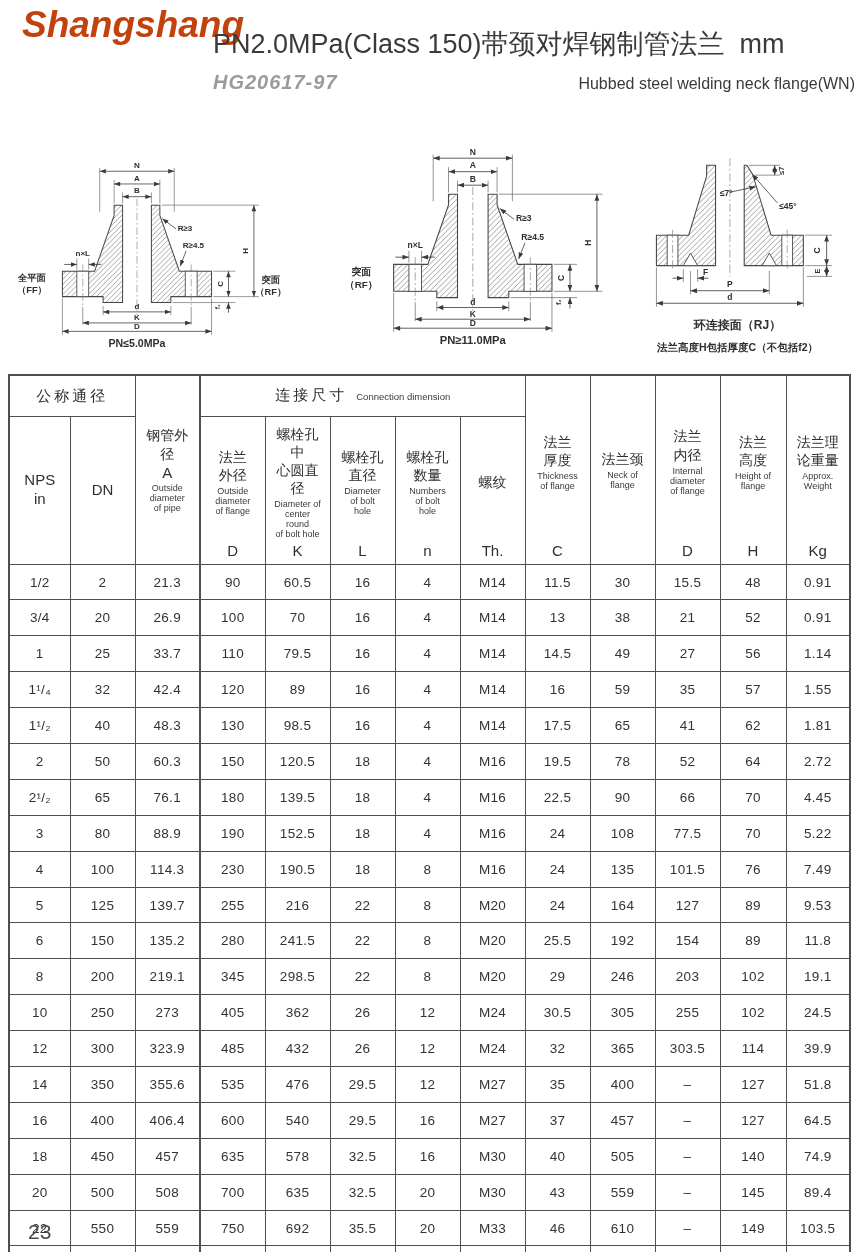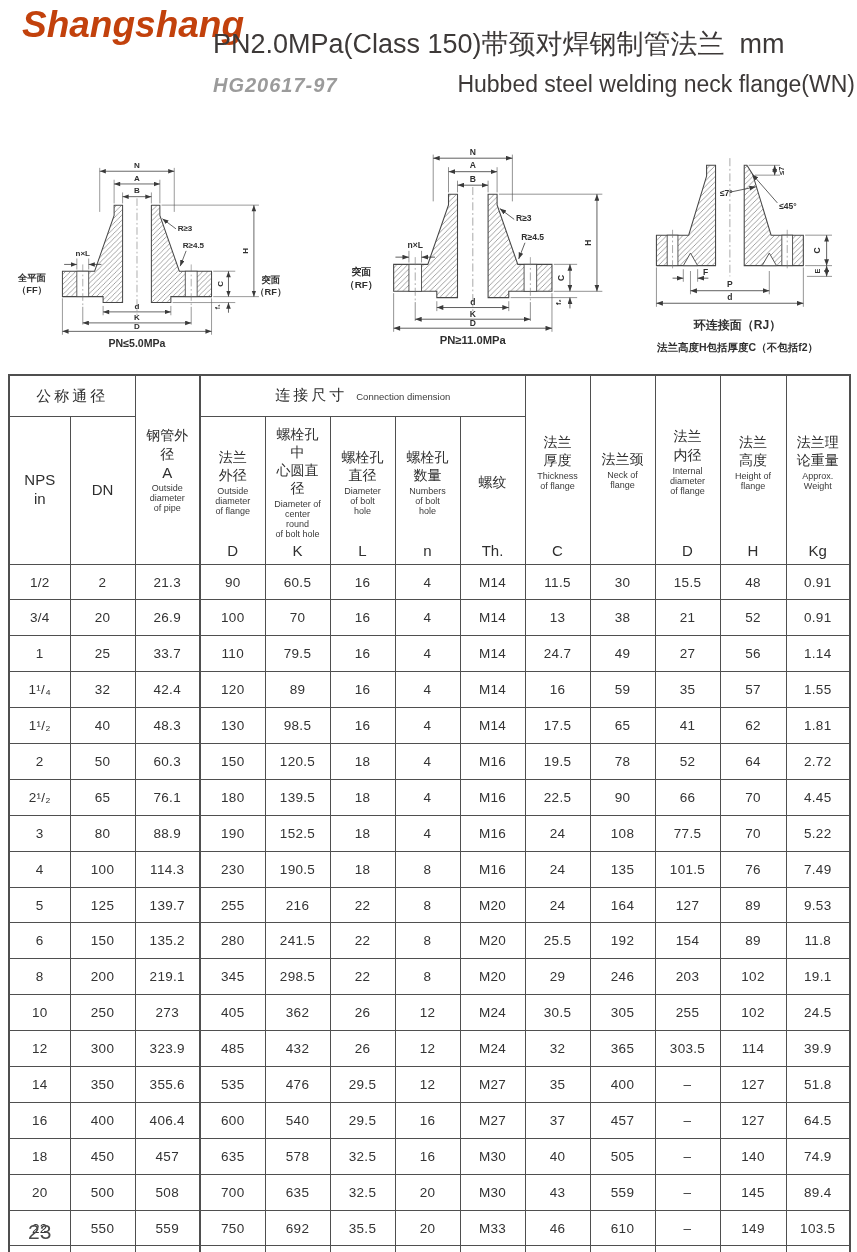--- a/index.html
+++ b/index.html
@@ -8,21 +8,21 @@
     font-family:"Liberation Sans",sans-serif;color:#333;overflow:hidden;
   }
   
   .logo{position:absolute;left:22px;top:6px;line-height:1;}
   .logo .l1{font-size:37px;font-weight:bold;font-style:italic;color:#c2410c;letter-spacing:0px;display:block;}
   .logo .l2{font-size:25px;color:#1ba7e0;display:block;margin-top:4px;letter-spacing:0px;}
   .titleblock{position:absolute;left:213px;top:26px;width:642px;}
   .titleblock .t1{font-size:27px;color:#3d3938;white-space:pre;letter-spacing:0px;}
   .titlerow{display:flex;justify-content:space-between;align-items:baseline;margin-top:9px;}
   .titlerow .std{font-size:20px;font-weight:bold;font-style:italic;color:#9b9b9b;letter-spacing:1px;}
-  .titlerow .sub{font-size:23px;color:#3d3938;}
+  .titlerow .sub{font-size:16px;color:#3d3938;}
   
   .diag{position:absolute;}
   .d1{left:8px;top:156px;}
   .d2{left:336px;top:142px;}
   .dright{position:absolute;left:620px;top:142px;width:235px;text-align:center;}
   .dright svg{display:block;margin:0 auto;}
   .rjcap{font-size:12px;font-weight:bold;color:#2f2f2f;margin-top:3px;}
   .rjnote1{font-size:10.5px;font-weight:bold;color:#2f2f2f;margin-top:7px;}
   .rjnote2{font-size:9.5px;font-weight:bold;color:#2f2f2f;margin-top:2px;}
   .metal{stroke:#474747;stroke-width:1.2;}
@@ -417,21 +417,21 @@
         </tr>
         <tr data-name="table-row">
           <td data-name="table-cell">1</td>
           <td data-name="table-cell">25</td>
           <td data-name="table-cell">33.7</td>
           <td data-name="table-cell">110</td>
           <td data-name="table-cell">79.5</td>
           <td data-name="table-cell">16</td>
           <td data-name="table-cell">4</td>
           <td data-name="table-cell">M14</td>
-          <td data-name="table-cell">24.7</td>
+          <td data-name="table-cell">14.5</td>
           <td data-name="table-cell">49</td>
           <td data-name="table-cell">27</td>
           <td data-name="table-cell">56</td>
           <td data-name="table-cell">1.14</td>
         </tr>
         <tr data-name="table-row">
           <td data-name="table-cell">1¹/₄</td>
           <td data-name="table-cell">32</td>
           <td data-name="table-cell">42.4</td>
           <td data-name="table-cell">120</td>

